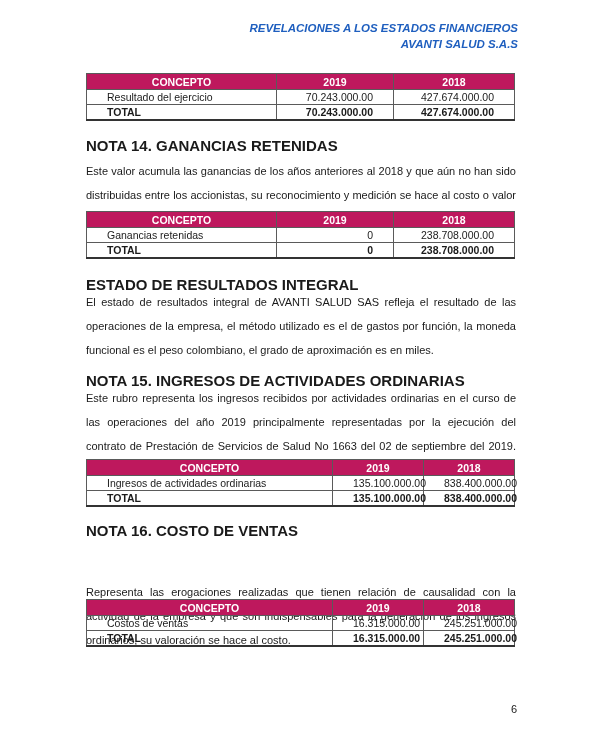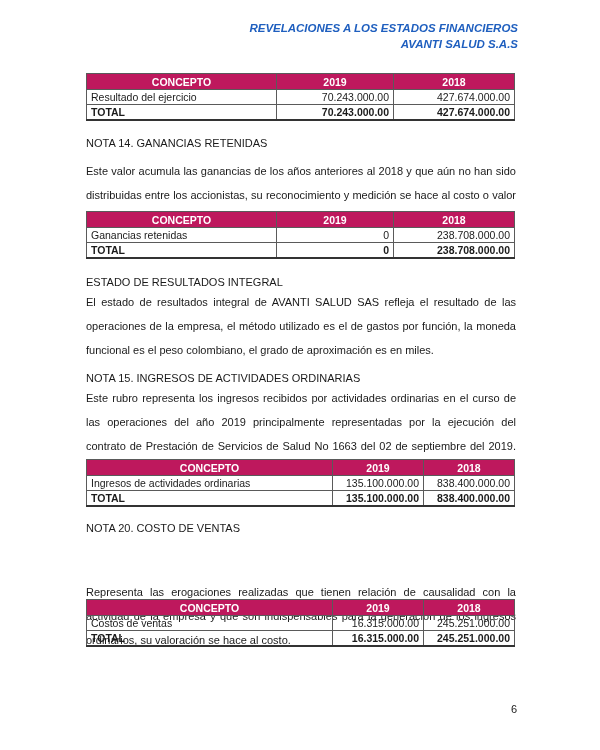--- a/index.html
+++ b/index.html
@@ -4,25 +4,25 @@
 <style>
   html, body { margin: 0; padding: 0; background: #ffffff; }
   body { width: 600px; height: 750px; position: relative; overflow: hidden;
          font-family: "Liberation Sans", "DejaVu Sans", sans-serif; color: #1a1a1a; }
   .header { position: absolute; right: 82px; top: 20px; text-align: right;
             color: #1f5fbf; font-weight: bold; font-style: italic; font-size: 11.5px; line-height: 16px; }
   .page { position: absolute; left: 86px; width: 428px; }
   table.fin { width: 428px; border-collapse: collapse; font-size: 10.5px; table-layout: fixed; }
   table.fin th { background: #be185d; color: #ffffff; font-weight: bold; height: 15px; padding: 0 4px;
                  border: 1px solid #5a5a5a; text-align: center; line-height: 14px; }
-  table.fin td { border: 1px solid #5a5a5a; padding: 0 4px; height: 14px; line-height: 14px; margin-left: 26px; }
+  table.fin td { border: 1px solid #5a5a5a; padding: 0 20px; height: 14px; line-height: 14px; margin-left: 26px; }
   table.fin td.num { text-align: right; }
   table.fin tr.total td { font-weight: bold; border-bottom: 2px solid #333; }
   table.fin tr.total td.lbl { text-align: left; }
-  .h { font-weight: normal; font-size: 11px; position: absolute; left: 86px; }
+  .h { font-weight: bold; font-size: 15px; position: absolute; left: 86px; }
   .p { font-size: 11px; line-height: 24px; position: absolute; left: 86px; width: 430px; text-align: justify; }
   .pagenum { position: absolute; left: 511px; top: 703px; font-size: 11px; }
 </style>
 </head>
 <body>
 
 <div class="header">
   <div>REVELACIONES A LOS ESTADOS FINANCIEROS</div>
   <div>AVANTI SALUD S.A.S</div>
 </div>
@@ -110,21 +110,21 @@
     </tr>
     <tr class="total">
       <td class="lbl">TOTAL</td>
       <td class="num">135.100.000.00</td>
       <td class="num">838.400.000.00</td>
     </tr>
   </tbody>
     </table>
 </div>
 
-<div class="h" style="top:522px;">NOTA 20. COSTO DE VENTAS</div>
+<div class="h" style="top:522px;">NOTA 16. COSTO DE VENTAS</div>
 <div class="p" style="top:536px;margin-top:44px;">Representa las erogaciones realizadas que tienen relación de causalidad con la actividad de la empresa y que son indispensables para la generación de los ingresos ordinarios, su valoración se hace al costo.</div>
 
 <div class="page" style="top:599px;">
   <table class="fin">
     <colgroup>
         <col style="width:246px">
         <col style="width:91px">
         <col style="width:91px">
       </colgroup>
     <tbody>

